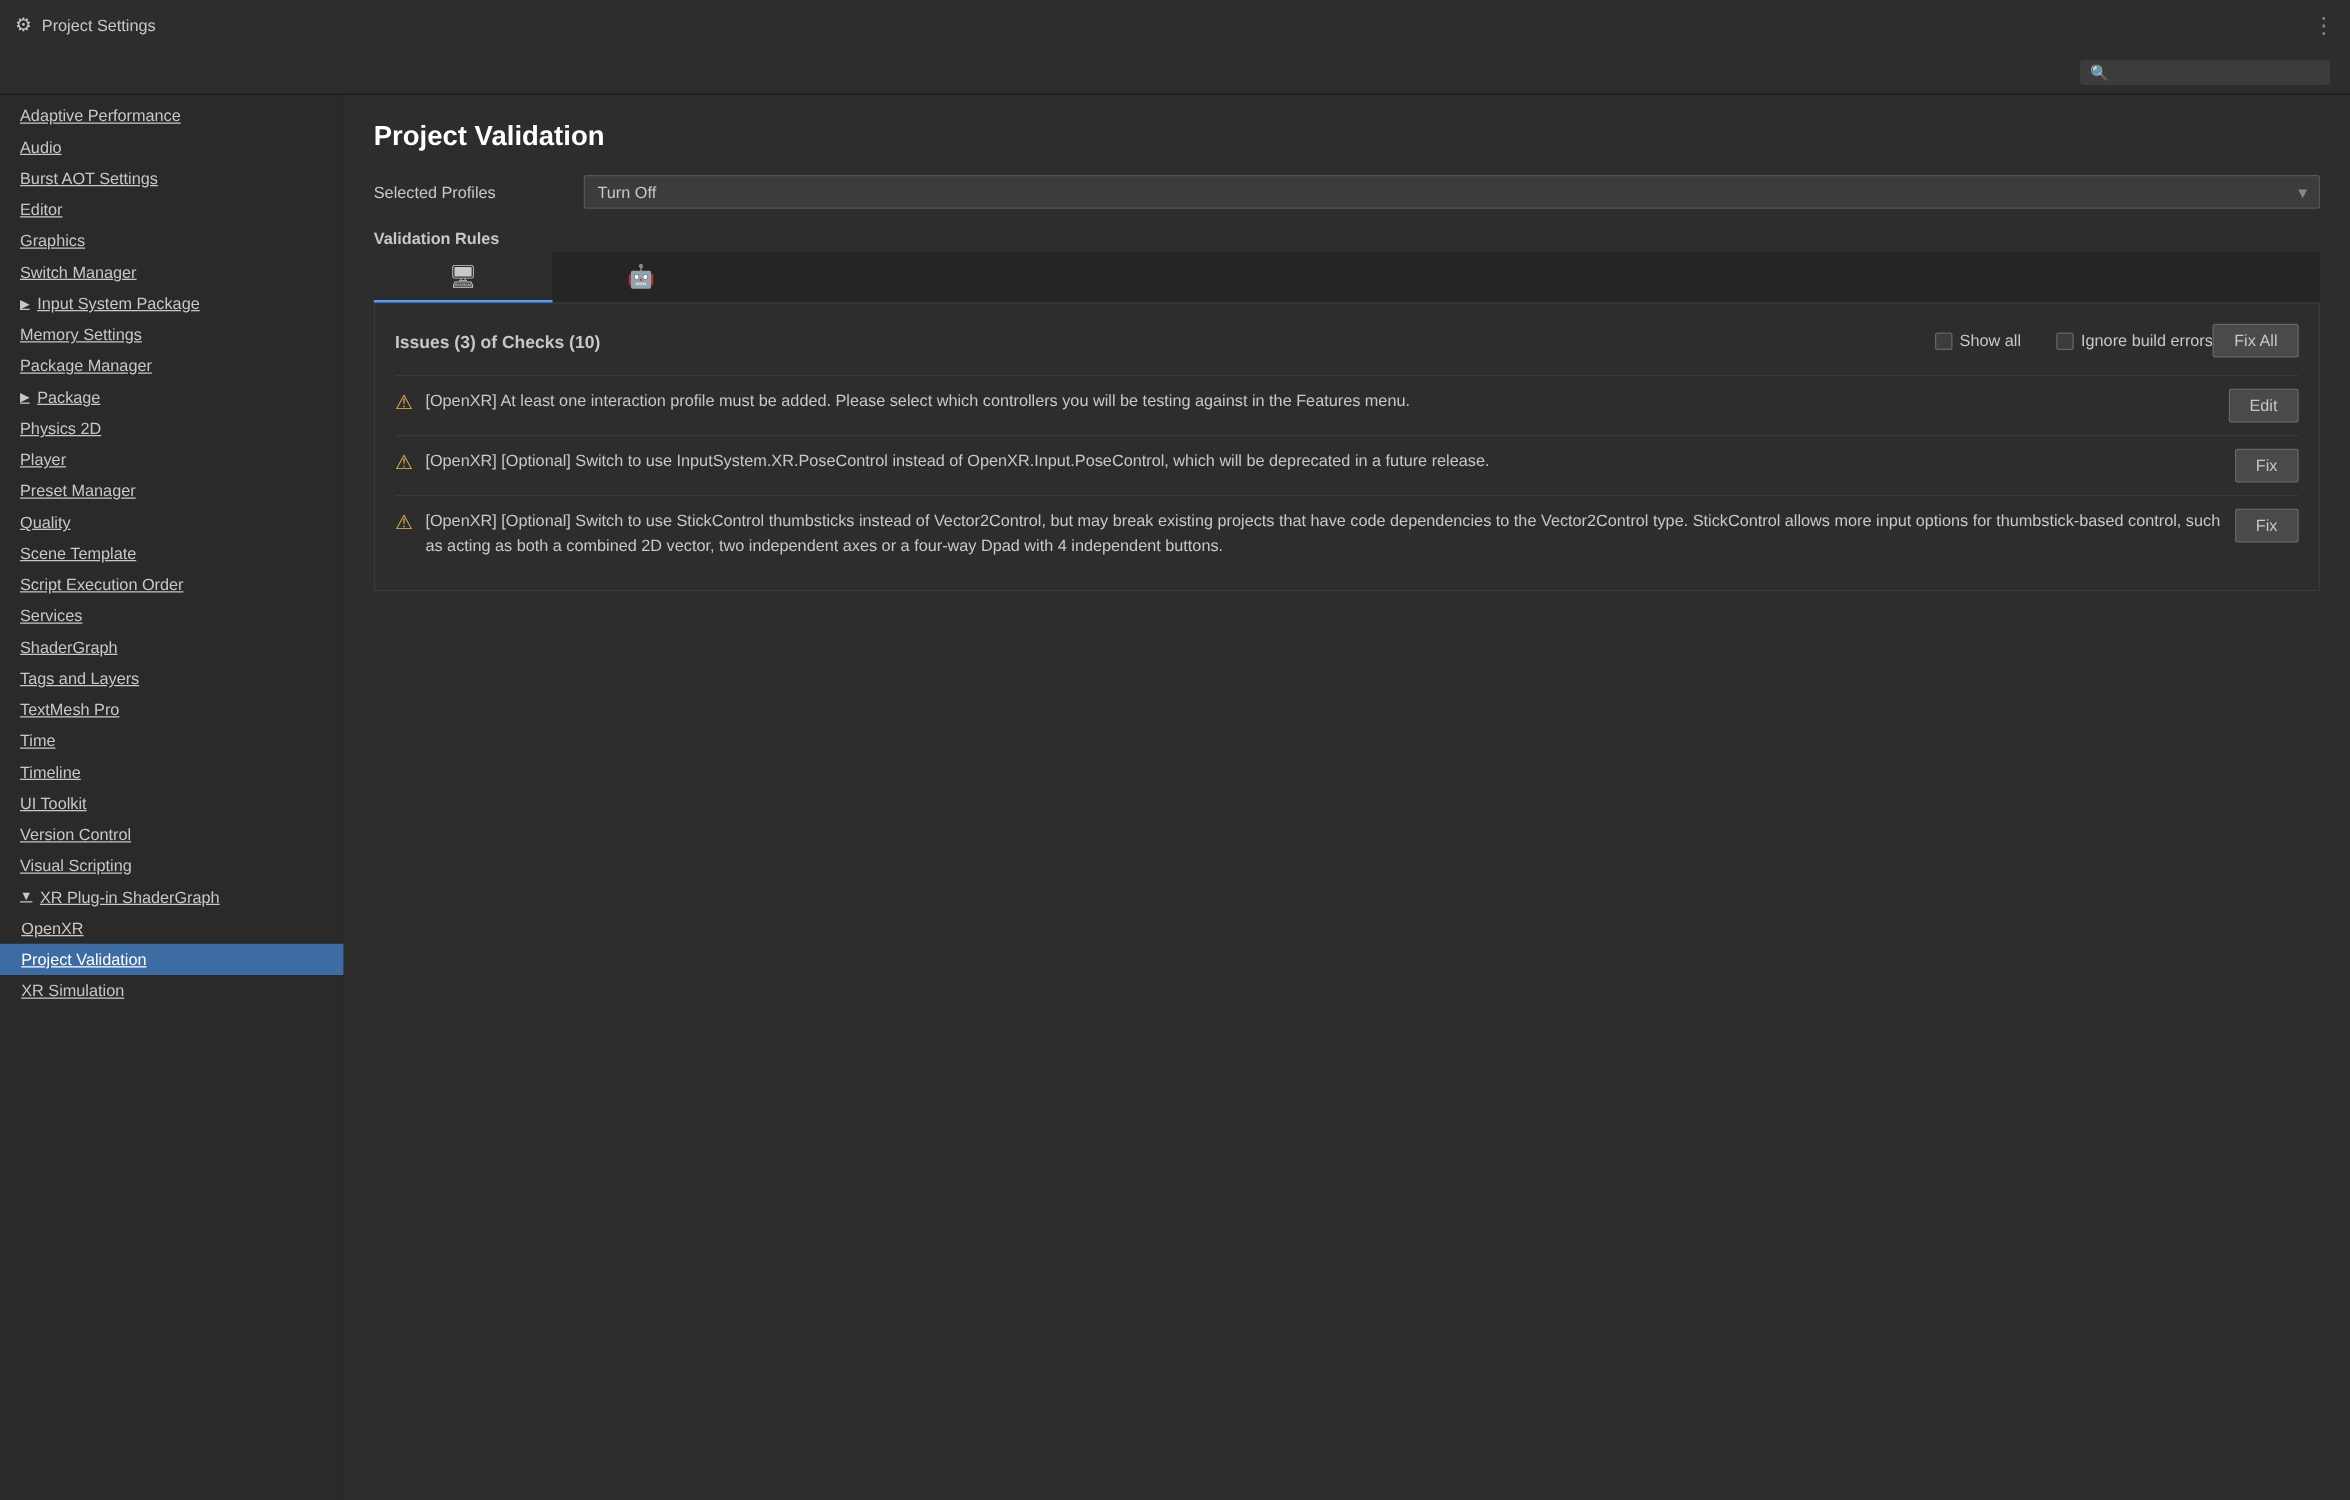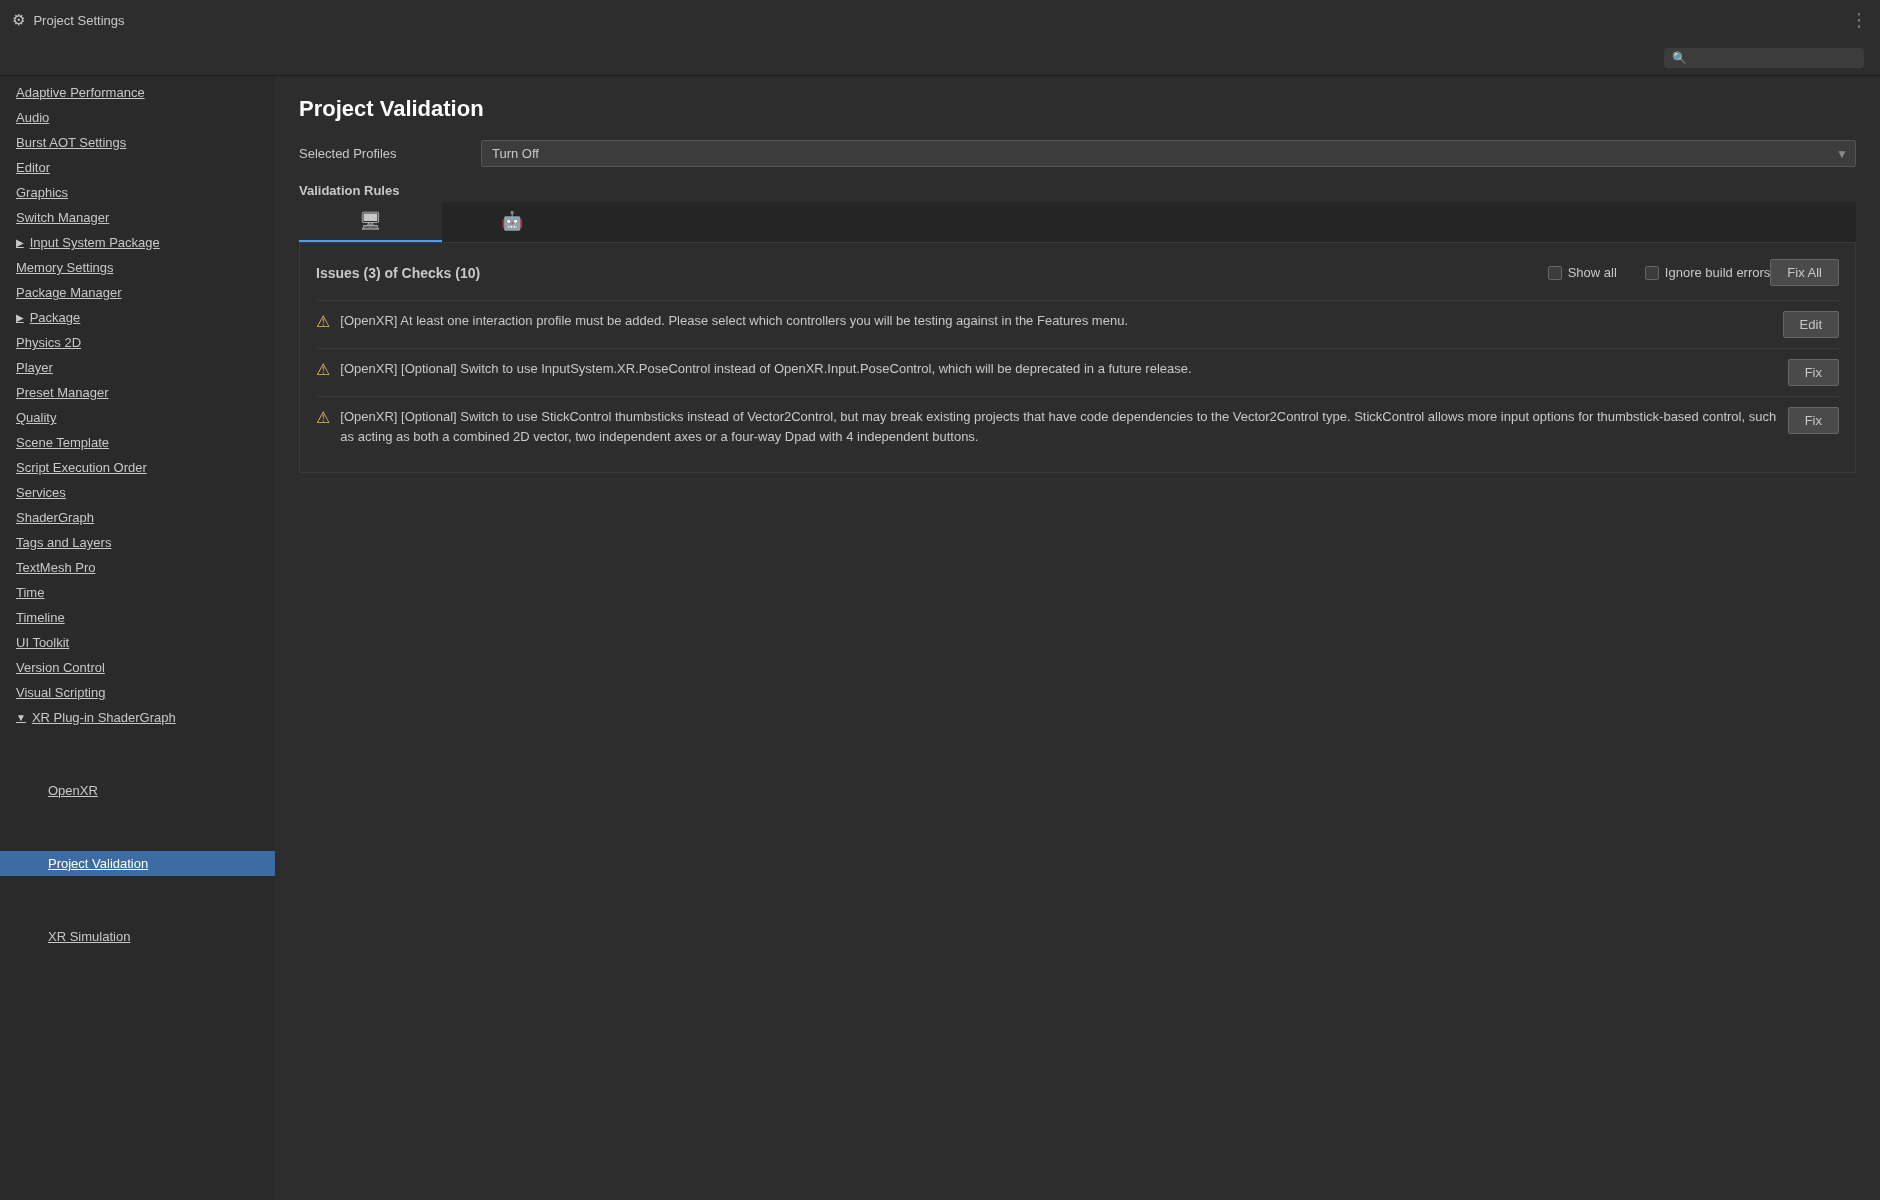--- a/index.html
+++ b/index.html
@@ -95,22 +95,21 @@
       align-items: center;
       gap: 4px;
       white-space: nowrap;
       text-decoration: underline;
     }
     .sidebar-item.active {
       background: #3d6ba3;
       color: #ffffff;
     }
     .sidebar-item.sub {
-      padding-left: 48px;
-      margin-top: 48px;
+      padding-left: 17px;
     }
     .chevron {
       font-size: 10px;
       margin-right: 2px;
     }
 
     
     .right-panel {
       flex: 1;
       background: #2d2d2d;
@@ -129,21 +128,21 @@
       font-size: 13px;
       font-weight: bold;
       color: #c8c8c8;
       margin-bottom: 12px;
     }
 
     .field-row {
       display: flex;
       align-items: center;
       margin-bottom: 16px;
-      gap: 22px;
+      gap: 8px;
     }
     .field-label {
       color: #c8c8c8;
       font-size: 13px;
       width: 160px;
       flex-shrink: 0;
     }
     .dropdown-wrapper {
       flex: 1;
       position: relative;

